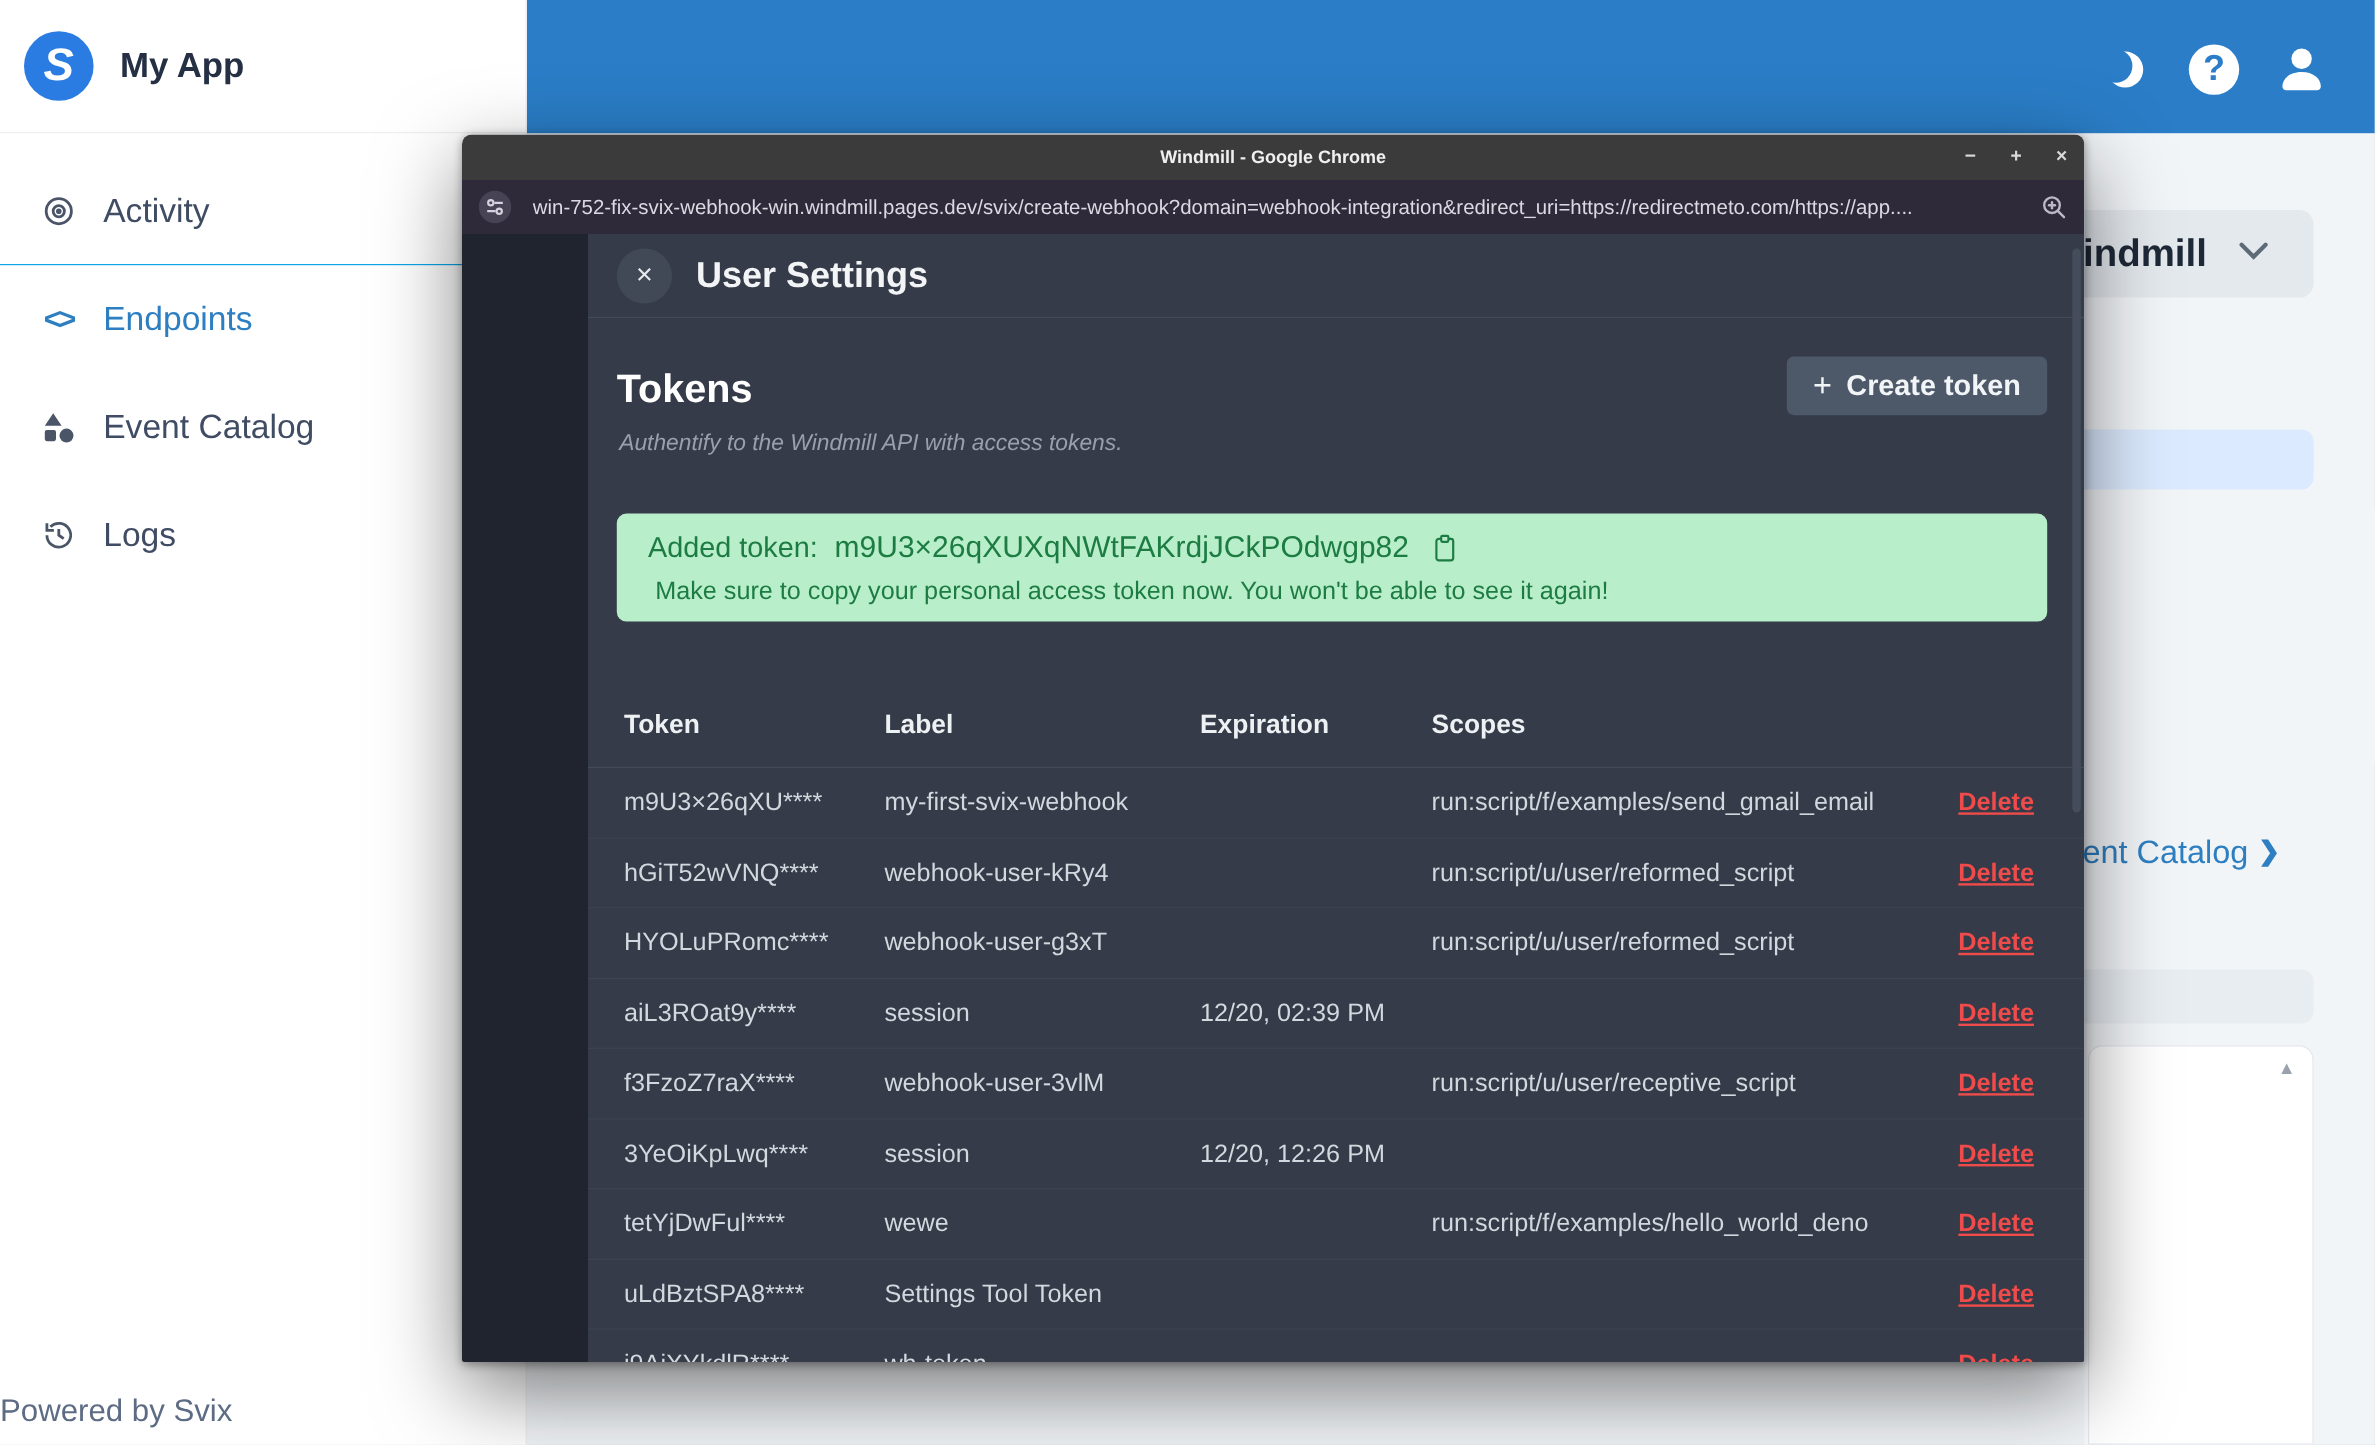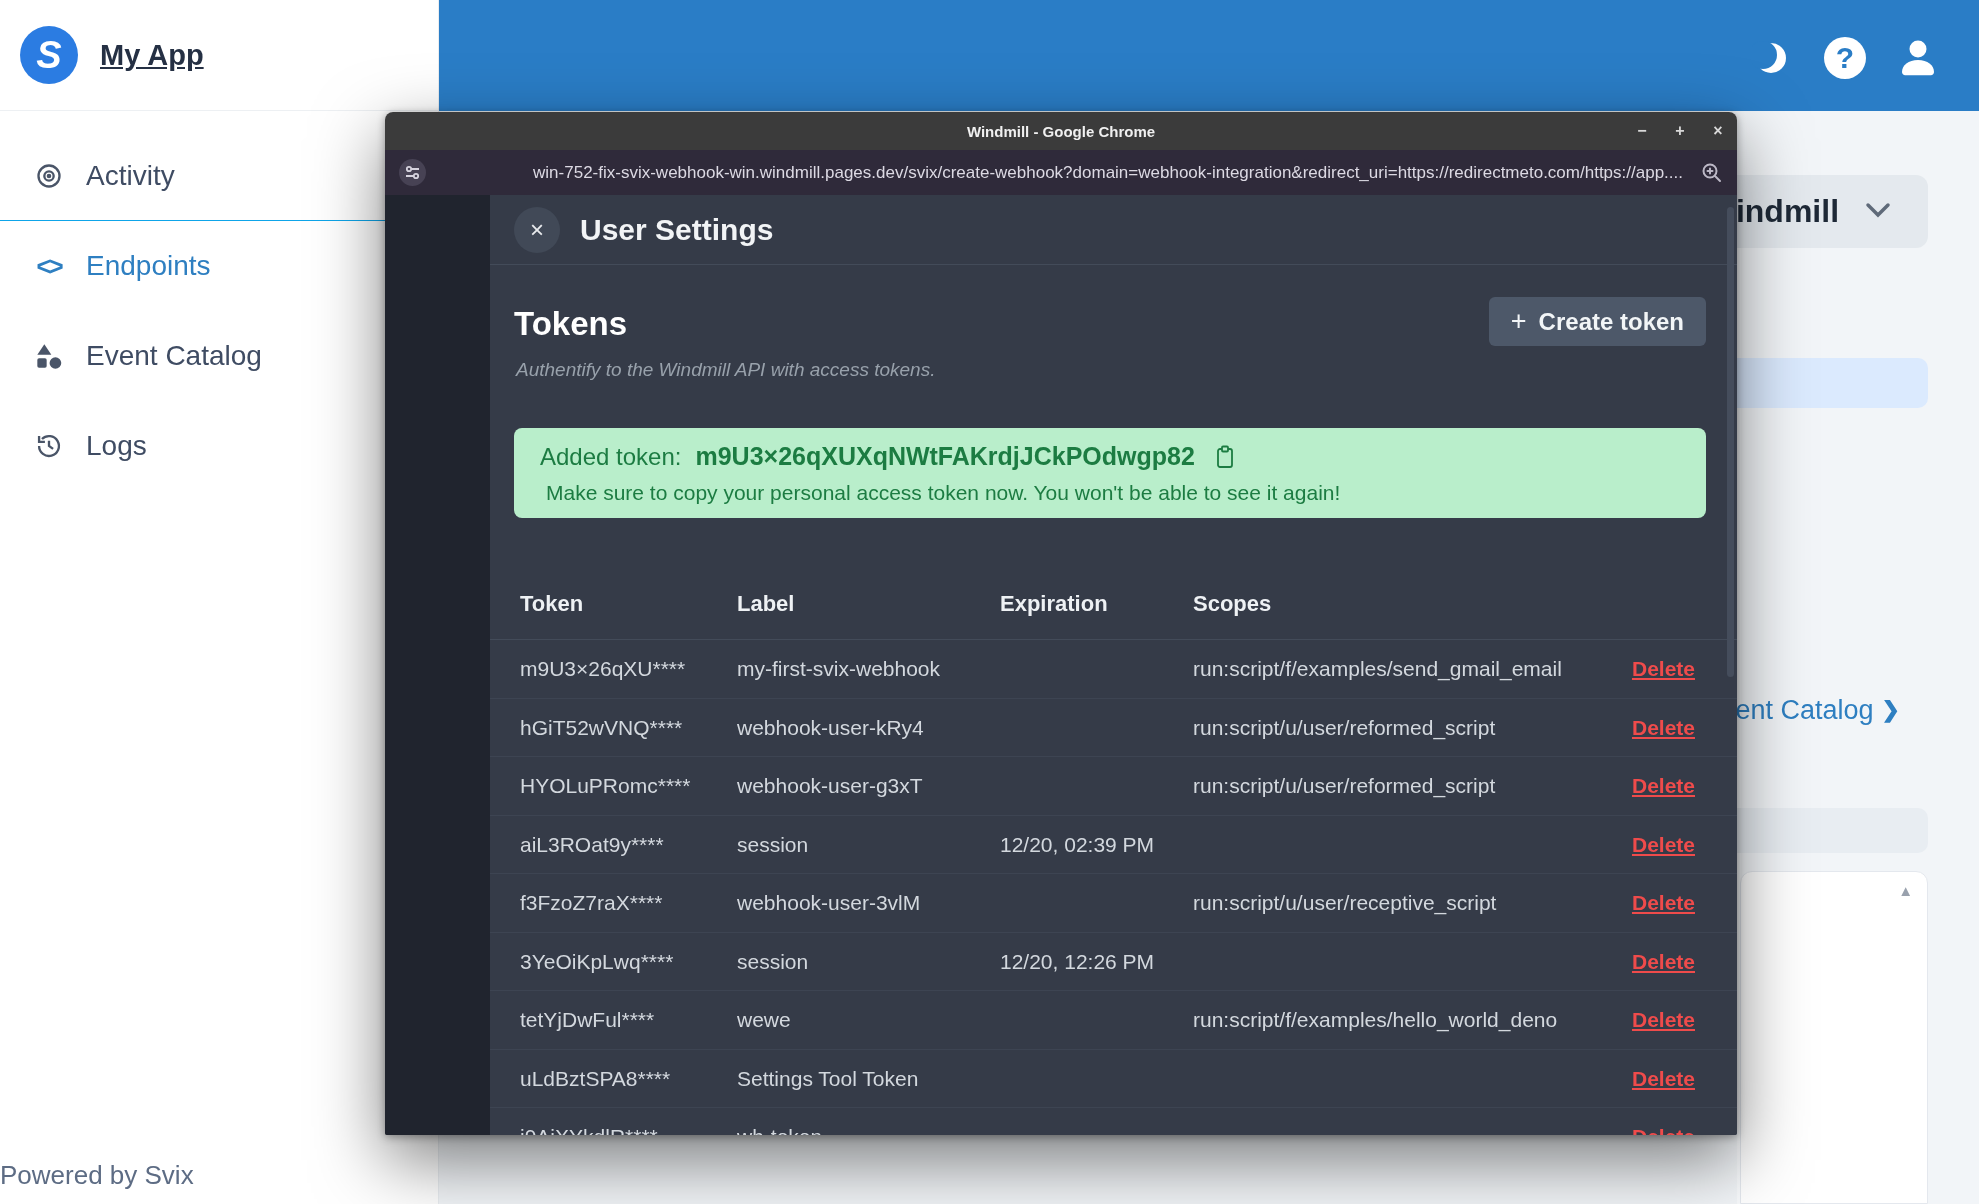--- a/index.html
+++ b/index.html
@@ -7,21 +7,21 @@
   *{box-sizing:border-box;}
 
   
   .sidebar{position:absolute;left:0;top:0;width:439px;height:1204px;background:#fff;
     border-right:1px solid #e9edf1;z-index:2;}
   .sb-header{height:111px;display:flex;align-items:center;padding-left:20px;gap:22px;
     border-bottom:1px solid #edf0f3;}
   .logo{width:58px;height:58px;border-radius:50%;background:#2b7ce2;color:#fff;
     display:flex;align-items:center;justify-content:center;font-size:38px;font-weight:700;
     font-style:italic;}
-  .app-title{font-size:29px;font-weight:700;color:#253044;text-decoration:underline;}
+  .app-title{font-size:29px;font-weight:700;color:#253044;}
   .nav{padding-top:20px;}
   .nav-item{height:90px;display:flex;align-items:center;padding-left:34px;gap:22px;
     font-size:28px;color:#3f4c63;cursor:pointer;}
   .nav-item.first{border-bottom:1px solid #0ea5e9;}
   .nav-item .nicon{width:30px;display:flex;justify-content:center;color:#4a5568;}
   .nav-item.active{color:#2e7fc1;}
   .nav-item.active .nicon{color:#2e7fc1;}
   .code-glyph{font-size:25px;font-weight:700;letter-spacing:-2px;}
   .sb-footer{position:absolute;bottom:13px;width:100%;text-align:left;font-size:26px;
     color:#5d6c84;}
@@ -51,21 +51,21 @@
 
   
   .window{position:absolute;left:385px;top:112px;width:1352px;height:1023px;z-index:10;
     border-radius:8px 8px 2px 2px;overflow:hidden;
     box-shadow:0 25px 70px rgba(0,0,0,.5),0 2px 8px rgba(0,0,0,.35);}
   .titlebar{height:38px;background:#3b3b3b;position:relative;display:flex;align-items:center;
     justify-content:center;}
   .win-title{color:#f0f0f0;font-size:15px;font-weight:700;}
   .win-controls{position:absolute;right:8px;top:0;height:38px;display:flex;align-items:center;gap:16px;}
   .win-btn{width:22px;text-align:center;color:#d9d9d9;font-size:16px;font-weight:700;cursor:pointer;}
-  .urlbar{height:45px;background:#2f2a3a;display:flex;align-items:center;padding:0 14px;gap:18px;text-align:right;}
+  .urlbar{height:45px;background:#2f2a3a;display:flex;align-items:center;padding:0 14px;gap:18px;}
   .site-badge{width:27px;height:27px;border-radius:50%;background:#474254;display:flex;
     align-items:center;justify-content:center;flex:0 0 auto;cursor:pointer;}
   .url-text{flex:1;color:#dcd9e3;font-size:17px;white-space:nowrap;overflow:hidden;}
   .zoom-icon{flex:0 0 auto;cursor:pointer;display:flex;}
 
   .page{height:940px;background:#353b48;position:relative;overflow:hidden;}
   .backdrop{position:absolute;left:0;top:0;width:105px;height:100%;background:#20242e;}
   .drawer{position:absolute;left:105px;right:0;top:0;bottom:0;background:#353b48;}
   .drawer-header{height:70px;border-bottom:1px solid #434b59;position:relative;}
   .close-btn{position:absolute;left:24px;top:12px;width:46px;height:46px;border-radius:50%;
@@ -77,21 +77,21 @@
   .sec-title{position:absolute;left:24px;top:110px;font-size:33px;font-weight:700;color:#fff;}
   .sec-sub{position:absolute;left:26px;top:164px;font-size:19px;font-style:italic;color:#98a1ab;}
   .create-btn{position:absolute;right:31px;top:102px;height:49px;padding:0 22px;border-radius:6px;
     background:#4d5869;color:#f2f5f7;font-size:24px;font-weight:600;display:inline-flex;
     align-items:center;gap:12px;cursor:pointer;border:none;}
   .create-btn .plus{font-size:27px;font-weight:400;}
 
   .banner{position:absolute;left:24px;right:31px;top:233px;height:90px;background:#b9eecb;
     border-radius:8px;color:#1c7c42;padding:14px 0 0 26px;}
   .banner-line1{font-size:24px;display:flex;align-items:center;gap:10px;}
-  .banner-line1 .tok{font-weight:700;font-size:25px;margin-left:4px;text-align:right;}
+  .banner-line1 .tok{font-weight:400;font-size:25px;margin-left:4px;text-align:right;}
   .banner-line1 svg{margin-left:10px;}
   .banner-line2{font-size:21px;margin-top:10px;padding-left:6px;}
 
   .ttable{position:absolute;left:0;right:0;top:380px;}
   .thead{position:relative;height:65px;border-bottom:1px solid #434b59;}
   .thead .hc{position:absolute;top:0;line-height:58px;font-size:22px;font-weight:700;color:#eef1f4;}
   .crow{position:relative;height:58.5px;border-bottom:1px solid #3d4452;}
   .cell{position:absolute;top:0;line-height:58.5px;font-size:21px;color:#d3d8de;white-space:nowrap;}
   .col-prefix{left:30px;}  .col-label{left:247px;} .col-exp{left:510px;} .col-scopes{left:703px;}
   .col-del{right:42px;color:#ef4b4b;font-weight:700;text-decoration:underline;cursor:pointer;}

